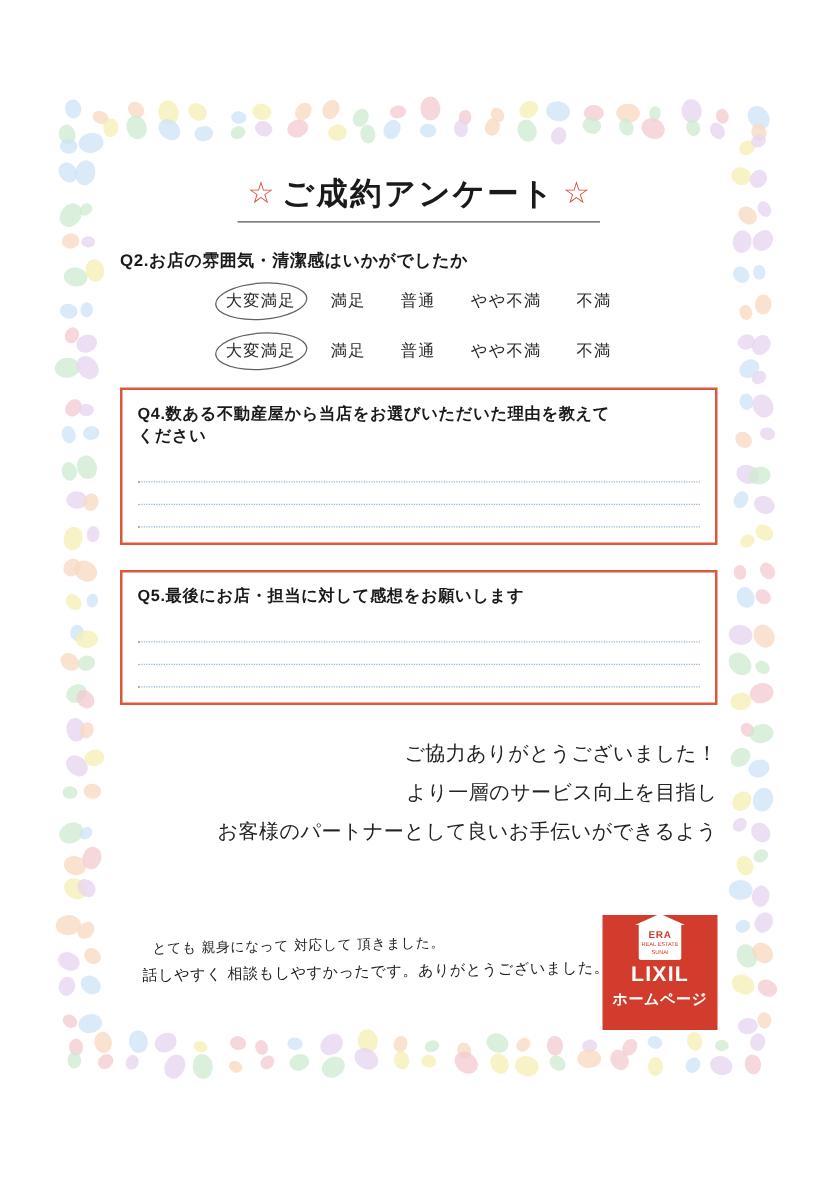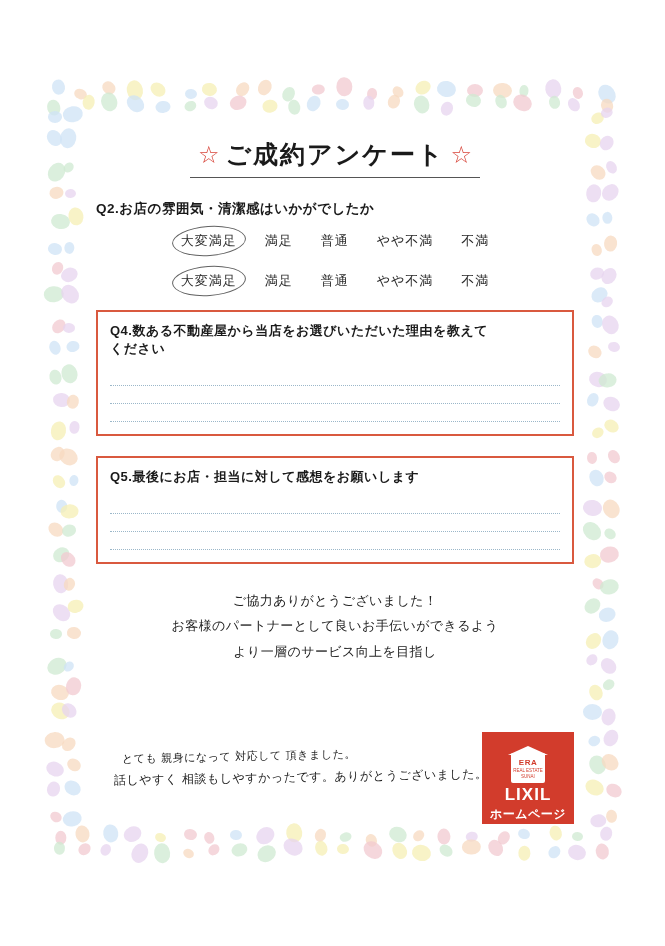--- a/index.html
+++ b/index.html
@@ -159,43 +159,43 @@
     font-size: 11px;
     letter-spacing: 0.5px;
     white-space: nowrap;
   }
   .hw.l1 { left: 26px; top: 621px; transform: rotate(-1.2deg); }
   .hw.l2 { left: 18px; top: 641px; transform: rotate(-1deg); font-size: 12px; }
 
   
   .footer {
     margin-top: 24px;
-    text-align: center;
-    font-size: 13px;
+    text-align: right;
+    font-size: 16px;
     line-height: 1.95;
     color: #222;
     letter-spacing: 0.4px;
   }
 
   .logo {
     position: absolute;
     right: 0px;
     bottom: -6px;
     width: 92px;
     height: 92px;
     background: #d23c2c;
     color: #fff;
     text-align: center;
     box-sizing: border-box;
     padding-top: 6px;
   }
   .logo .house {
     width: 34px;
     height: 30px;
-    margin: 15px auto 1px auto;
+    margin: 0 auto 1px auto;
     background: #fff;
     position: relative;
     border-radius: 2px;
   }
   .logo .house .roof {
     position: absolute;
     left: -3px;
     top: -7px;
     width: 0;
     height: 0;
@@ -488,22 +488,22 @@
         <div class="rule"></div>
         <div class="rule"></div>
       </div>
     </div>
 
     <div class="hw l1">とても 親身になって 対応して 頂きました。</div>
     <div class="hw l2">話しやすく 相談もしやすかったです。ありがとうございました。</div>
 
     <div class="footer">
       <div>ご協力ありがとうございました！</div>
+      <div>より一層のサービス向上を目指し</div>
       <div>お客様のパートナーとして良いお手伝いができるよう</div>
-      <div>より一層のサービス向上を目指し</div>
     </div>
 
     <div class="logo">
       <div class="house">
         <div class="roof"></div>
         <div class="era">ERA</div>
         <div class="sub">
           <span>REAL ESTATE</span><br>
           <span>SUNAI</span>
         </div>

